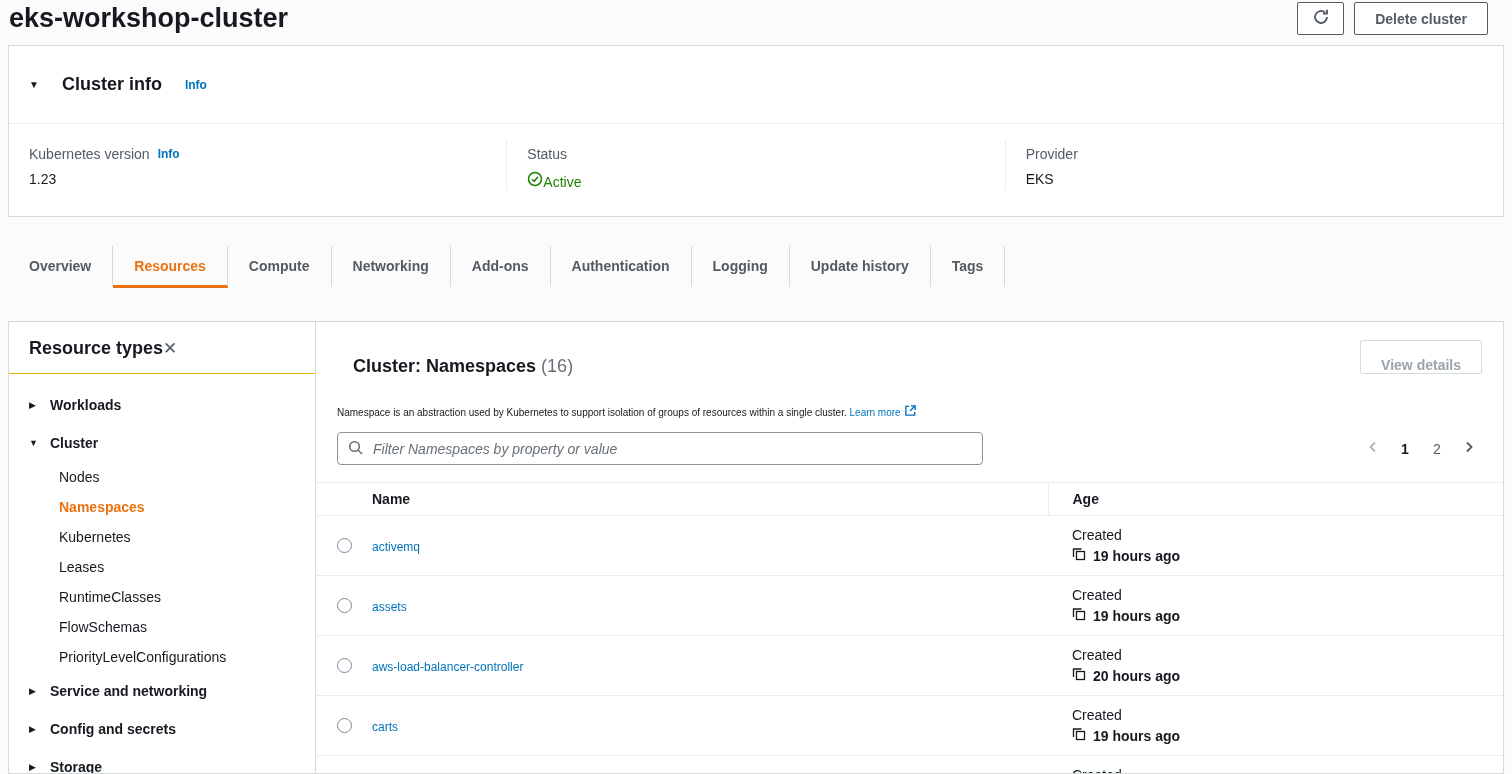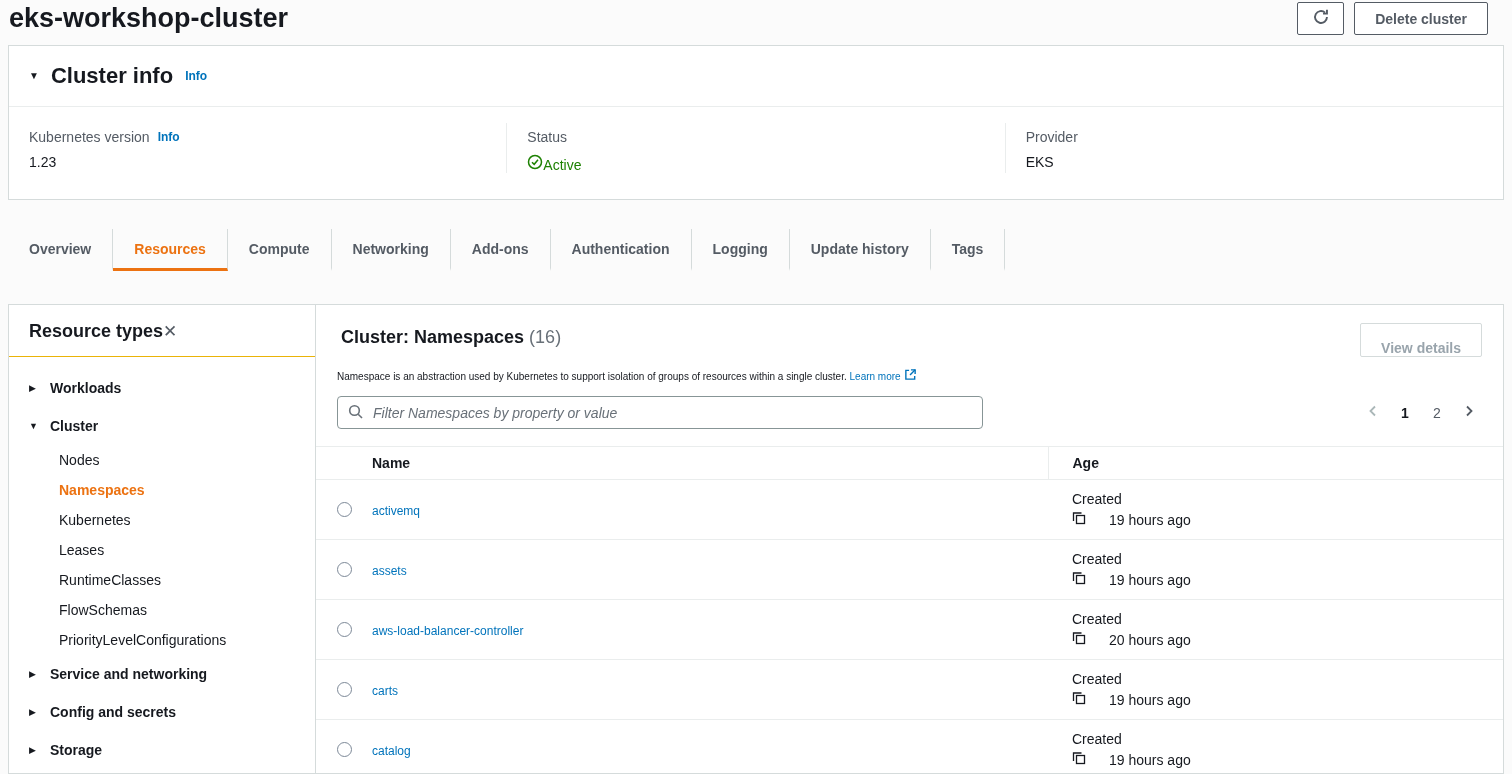--- a/index.html
+++ b/index.html
@@ -20,21 +20,21 @@
     color:#545b64; font-weight:700; font-size:14px; height:33px; padding:0 20px;
     font-family:inherit; cursor:pointer;
   }
   .icon-btn { width:47px; padding:0; display:flex; align-items:center; justify-content:center; }
 
   
   .card { background:#fff; border:1px solid #d5dbdb; }
   .cluster-info { margin:4px 8px 0; }
   .ci-header { display:flex; align-items:center; gap:12px; padding:17px 20px; }
   .caret { font-size:10px; color:#16191f; line-height:1; cursor:pointer; }
-  .ci-title { font-size:22px; font-weight:700; margin:0; }
+  .ci-title { font-size:18px; font-weight:700; margin:11px; }
   .info-link { color:#0073bb; font-weight:700; font-size:12px; text-decoration:none; cursor:pointer; }
   .ci-body { display:flex; border-top:1px solid #eaeded; padding:16px 0 26px; }
   .ci-col { flex:1; padding:6px 20px 0; }
   .ci-col + .ci-col { border-left:1px solid #eaeded; }
   .field-label { color:#545b64; font-size:14px; display:flex; gap:8px; align-items:center; }
   .field-value { margin-top:9px; font-size:14px; color:#16191f; }
   .status-value { color:#1d8102; display:flex; align-items:flex-end; gap:0; }
 
   
   .tabs { display:flex; margin:29px 8px 0; }
@@ -51,21 +51,21 @@
   .close-btn { background:none; border:none; color:#545b64; font-size:17px; cursor:pointer; padding:0; line-height:1; }
   .tree { padding:12px 0; }
   .tree-group { display:flex; align-items:center; gap:11px; padding:11px 20px; font-weight:700; font-size:14px; cursor:pointer; }
   .tree-group .caret { font-size:9px; width:10px; }
   .tree-item { padding:7px 20px 7px 50px; font-size:14px; color:#16191f; cursor:pointer; }
   .tree-item.selected { color:#ec7211; font-weight:700; }
 
   
   .main-panel { flex:1; padding-top:18px; display:flex; flex-direction:column; overflow:hidden; min-width:0; }
   .mp-header { display:flex; justify-content:space-between; align-items:flex-start; padding:0 21px; }
-  .mp-title { font-size:18px; font-weight:700; margin:4px; }
+  .mp-title { font-size:18px; font-weight:700; margin:16px; }
   .mp-count { font-weight:400; color:#687078; }
   .view-details { border:1px solid #d5dbdb; color:#99a4ac; background:#fff; font-weight:700;
                   font-size:14px; height:32px; padding:16px 20px; border-radius:2px; font-family:inherit; }
   .mp-desc { margin-top:11px; padding:0 21px; font-size:10px; color:#16191f; }
   .learn-more { color:#0073bb; text-decoration:none; cursor:pointer; }
   .ext-icon { vertical-align:-1px; margin-left:3px; }
   .mp-controls { margin-top:13px; padding:0 21px; display:flex; align-items:center; }
   .search-box { position:relative; width:646px; }
   .search-box input { width:100%; height:33px; border:1px solid #879596; border-radius:4px;
                       padding:0 10px 0 35px; font-size:14px; font-family:inherit; color:#16191f; }
@@ -82,21 +82,21 @@
   thead tr { border-top:1px solid #eaeded; border-bottom:1px solid #eaeded; }
   th { text-align:left; font-size:14px; font-weight:700; color:#16191f; padding:8px 0; height:32px; }
   .sel-col { width:56px; padding-left:21px; }
   .age-col { width:455px; padding-left:24px; }
   th.age-col { border-left:1px solid #eaeded; }
   td { border-bottom:1px solid #eaeded; padding:11px 0; vertical-align:middle; }
   td.sel-col input { appearance:none; -webkit-appearance:none; width:15px; height:15px;
                      border:1px solid #7d8998; border-radius:50%; background:#fff; margin:0; cursor:pointer; display:block; }
   .name-link { color:#0073bb; text-decoration:none; font-size:12px; cursor:pointer; }
   .age-created { font-size:14px; color:#16191f; }
-  .age-time { display:flex; align-items:flex-end; gap:23px; margin-top:4px; font-size:14px; color:#16191f; }
+  .age-time { display:flex; align-items:flex-end; gap:7px; margin-top:4px; font-size:14px; color:#16191f;font-weight:bold; }
 </style>
 </head>
 <body>
 
 <div class="page">
 
   <div class="topbar">
     <h1>eks-workshop-cluster</h1>
     <div class="top-actions">
       <button class="btn icon-btn">

